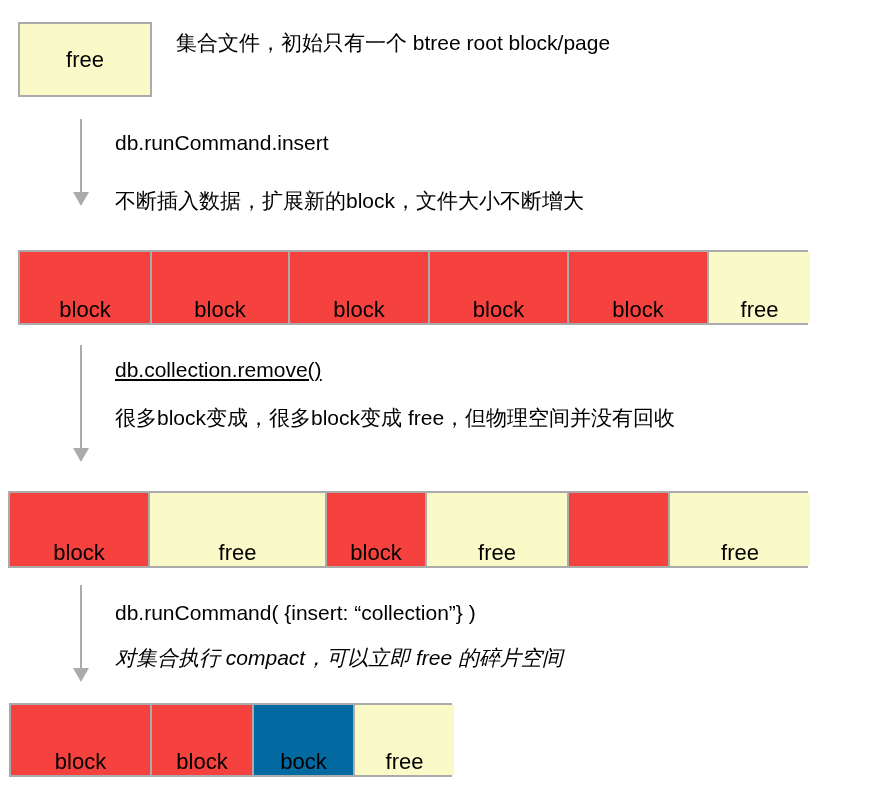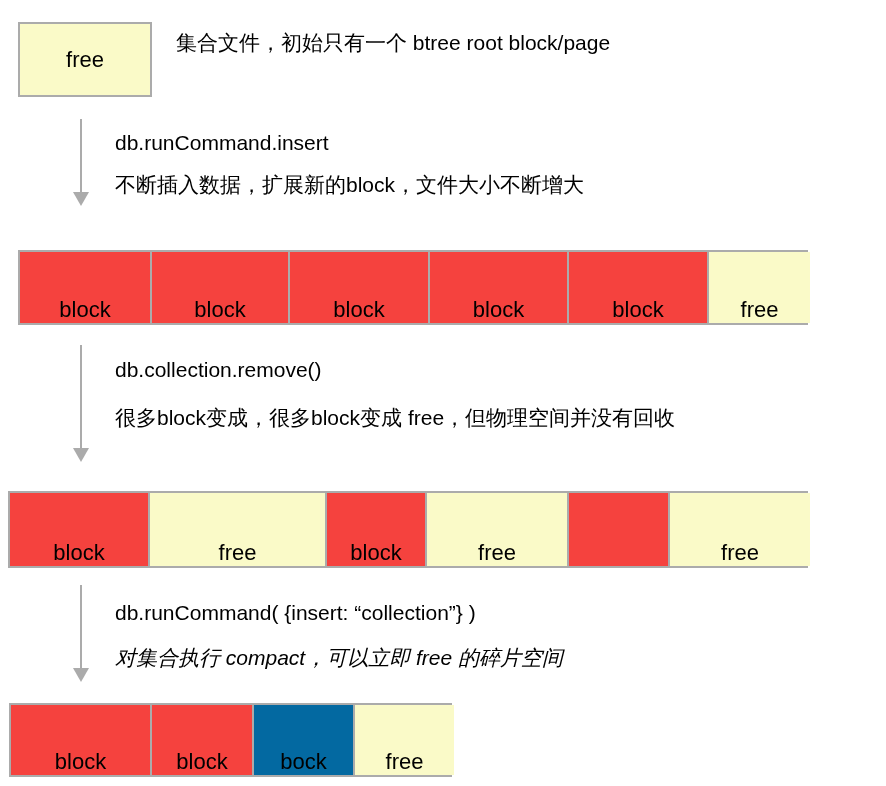--- a/index.html
+++ b/index.html
@@ -70,21 +70,21 @@
 
   <div class="abs intro-box" style="background: rgb(250, 250, 200);">
     <span>free</span>
   </div>
   <div class="abs caption" style="left:176px; top:18px;">集合文件，初始只有一个 btree root block/page</div>
 
   <div class="abs arrow-line" style="left:80px; top:107px; height:73px;"></div>
   <div class="abs arrow-head" style="left:73px; top:180px;"></div>
 
   <div class="abs caption" style="left:115px; top:118px;">db.runCommand.insert</div>
-  <div class="abs caption" style="left:115px; top:160px;">不断插入数据，扩展新的block，文件大小不断增大</div>
+  <div class="abs caption" style="left:115px; top:176px;">不断插入数据，扩展新的block，文件大小不断增大</div>
 
   <div class="abs block-row" style="left:18px; top:238px; width:790px; height:75px;">
       <div class="segment" style="flex: 0 0 132px; background: rgb(245, 66, 62);">
         <span>block</span>
       </div>
       <div class="segment" style="flex: 0 0 138px; background: rgb(245, 66, 62);">
         <span>block</span>
       </div>
       <div class="segment" style="flex: 0 0 140px; background: rgb(245, 66, 62);">
         <span>block</span>
@@ -96,21 +96,21 @@
         <span>block</span>
       </div>
       <div class="segment" style="flex: 0 0 101px; background: rgb(250, 250, 200);">
         <span>free</span>
       </div>
     </div>
 
   <div class="abs arrow-line" style="left:80px; top:333px; height:103px;"></div>
   <div class="abs arrow-head" style="left:73px; top:436px;"></div>
 
-  <div class="abs caption" style="left:115px; top:345px;">db.collection.remove()</div>
+  <div class="abs caption" style="left:115px; top:345px;text-decoration:underline;">db.collection.remove()</div>
   <div class="abs caption" style="left:115px; top:393px;">很多block变成，很多block变成 free，但物理空间并没有回收</div>
 
   <div class="abs block-row" style="left:8px; top:479px; width:800px; height:77px;">
       <div class="segment" style="flex: 0 0 140px; background: rgb(245, 66, 62);">
         <span>block</span>
       </div>
       <div class="segment" style="flex: 0 0 177px; background: rgb(250, 250, 200);">
         <span>free</span>
       </div>
       <div class="segment" style="flex: 0 0 100px; background: rgb(245, 66, 62);">

